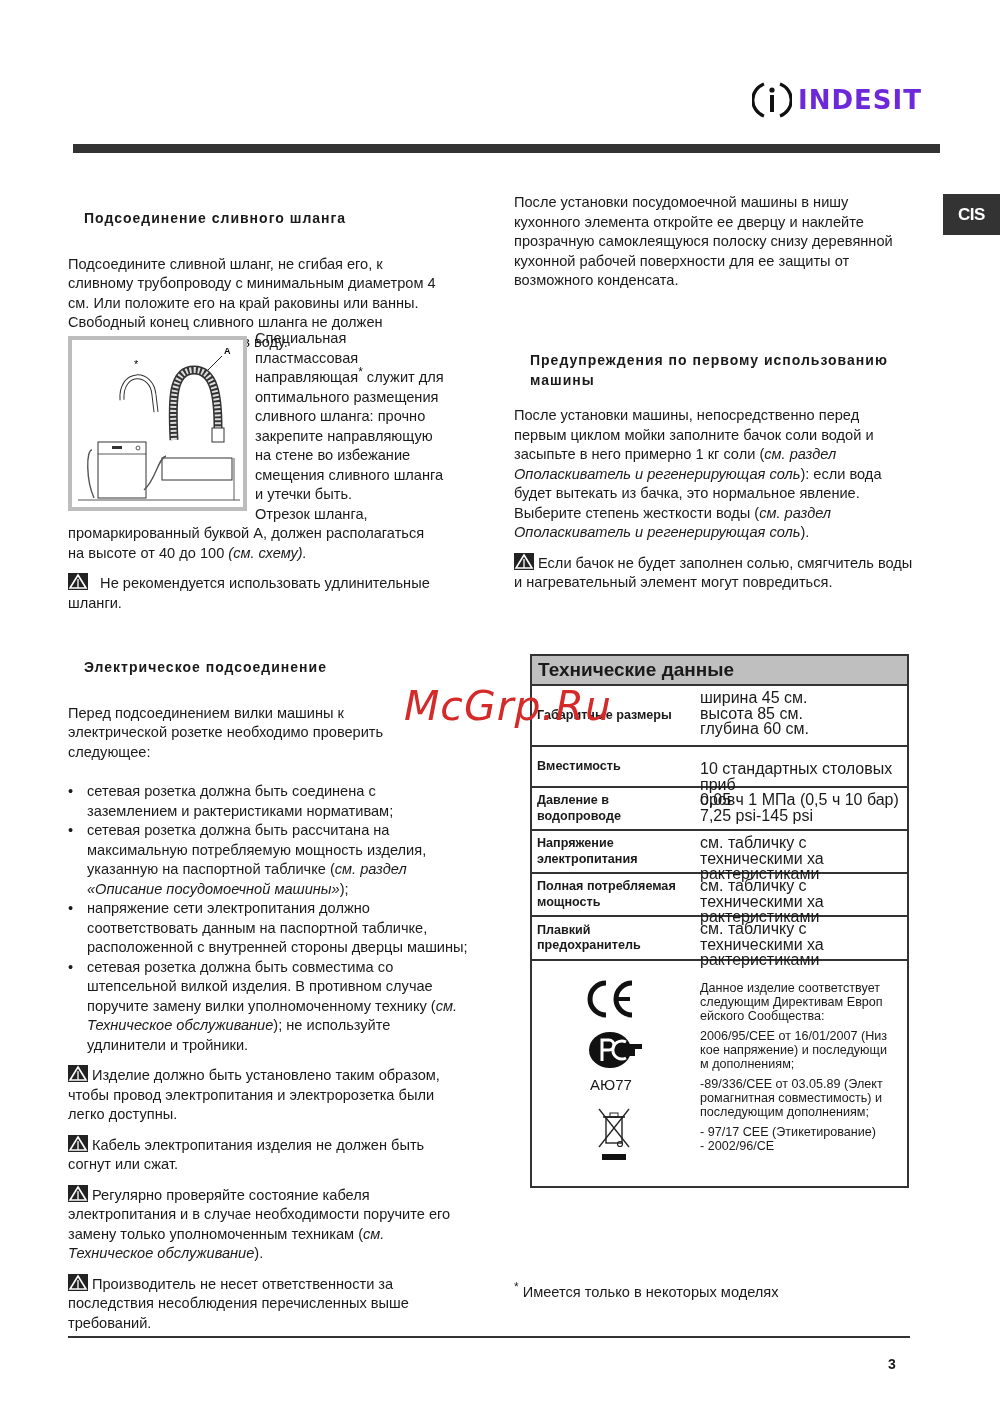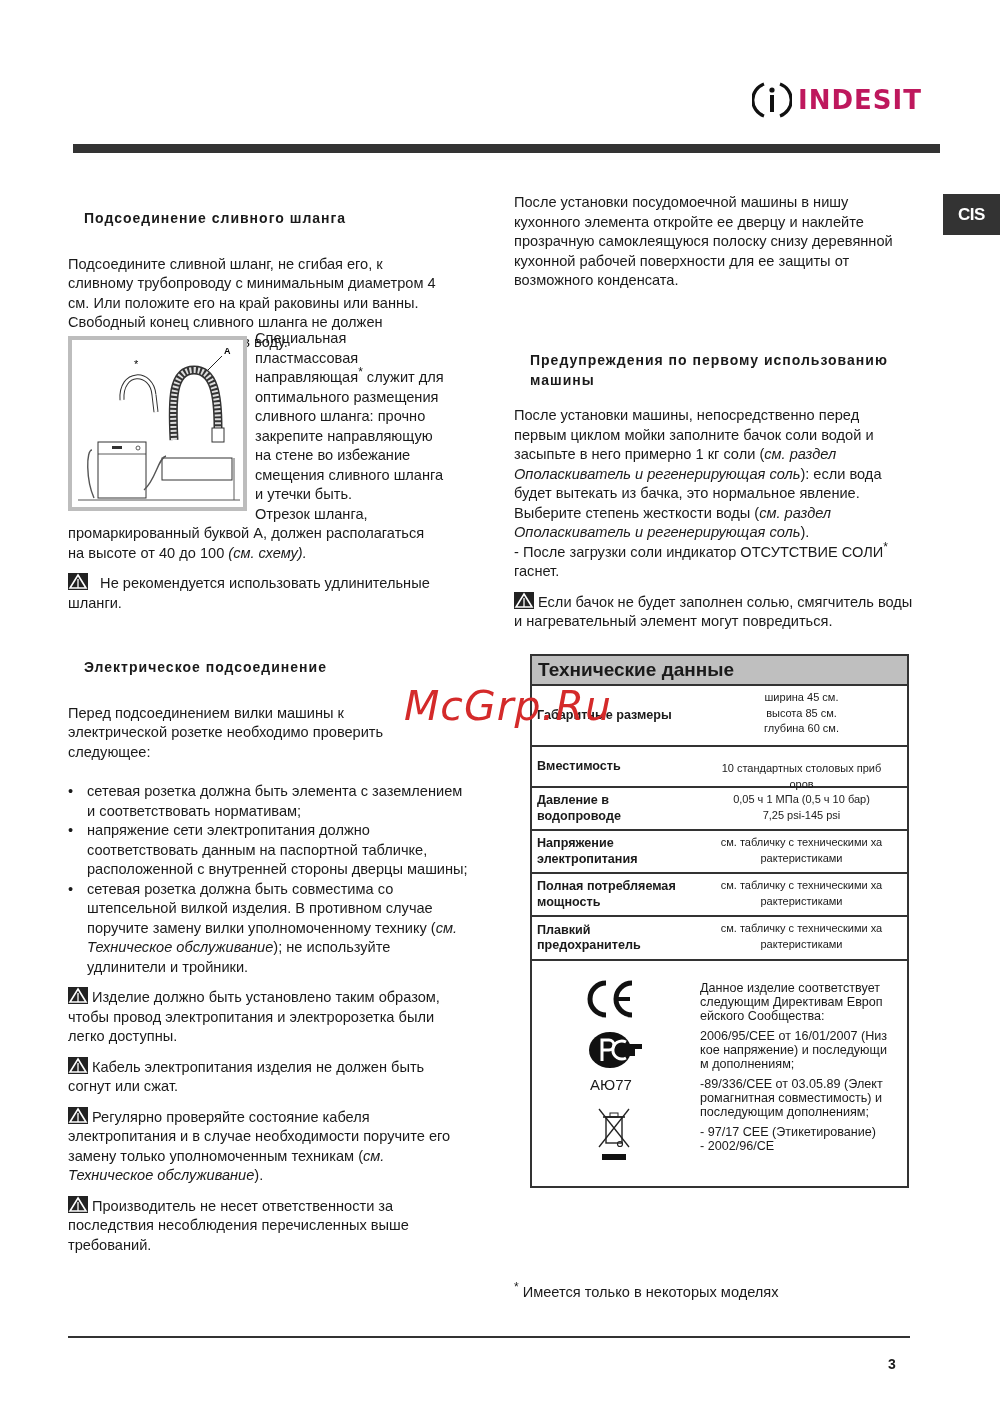--- a/index.html
+++ b/index.html
@@ -1,40 +1,40 @@
 <!DOCTYPE html>
 <html><head>
 <meta charset="utf-8">
 <style>
   html, body { margin: 0; padding: 0; background: #ffffff; }
   body { width: 1000px; height: 1415px; position: relative; overflow: hidden;
          font-family: "Liberation Sans", sans-serif; color: #1a1a1a; }
   .abs { position: absolute; }
   .logo { left: 752px; top: 78px; height: 44px; display: flex; align-items: center; }
-  .logo-word { font-family: "DejaVu Sans", sans-serif; font-weight: bold; font-size: 26px; letter-spacing: 1px; color: #be185d; margin-left: 6px; }
+  .logo-word { font-family: "DejaVu Sans", sans-serif; font-weight: bold; font-size: 26px; letter-spacing: 1px; color: #6d28d9; margin-left: 6px; }
   .top-rule { left: 73px; top: 144px; width: 867px; height: 9px; background: #333333; }
   .cis { left: 943px; top: 194px; width: 57px; height: 41px; background: #333333; color: #fff;
          font-weight: bold; font-size: 17px; display: flex; align-items: center; justify-content: center; letter-spacing: -0.5px; }
   .h { font-weight: bold; font-size: 14px; letter-spacing: 1px; line-height: 19.5px; margin: 16px; }
   .p { font-size: 14.6px; line-height: 19.5px; margin: 0; }
   .p i { font-style: italic; }
   sup { font-size: 12px; line-height: 0; }
   .col-left { left: 68px; width: 400px; }
   .col-right { left: 514px; width: 400px; }
   .warn { display: inline-block; width: 20px; height: 17px; vertical-align: -2px; margin-right: 4px; }
   .figure { left: 68px; top: 336px; width: 179px; height: 175px; border: 4px solid #bdbdbd; box-sizing: border-box; background: #fff; }
   ul.bul { list-style: none; margin: 0; padding: 0; }
   ul.bul li { position: relative; padding-left: 19px; font-size: 14.6px; line-height: 19.5px; }
   ul.bul li::before { content: "•"; position: absolute; left: 0; top: 0; }
   .tbl { left: 530px; top: 654px; width: 379px; border: 2px solid #333; box-sizing: border-box; background: #fff; }
   .tbl-head { background: #bfbfbf; border-bottom: 2px solid #333; height: 30px; box-sizing: border-box; padding-left: 6px;
               font-weight: bold; font-size: 19px; display: flex; align-items: center; }
   .tbl-row { display: flex; border-bottom: 2px solid #333; }
   .tbl-row .k { width: 162px; font-weight: bold; font-size: 12.6px; line-height: 15.5px; padding: 4px 0 4px 5px; box-sizing: border-box; display: flex; align-items: center; }
-  .tbl-row .v { flex: 1; font-size: 11px; line-height: 15.5px; padding: 4px 4px 4px 6px; box-sizing: border-box; text-align: center; }
+  .tbl-row .v { flex: 1; font-size: 16px; line-height: 15.5px; padding: 4px 4px 4px 6px; box-sizing: border-box; }
   .tbl-cert { display: flex; height: 225px; }
   .cert-icons { width: 162px; position: relative; }
   .cert-text { flex: 1; font-size: 12.6px; line-height: 14px; padding: 20px 4px 0 6px; box-sizing: border-box; }
   .cert-text p { margin: 0 0 6px 0; }
   .watermark { left: 404px; top: 682px; font-family: "DejaVu Sans", sans-serif; font-style: italic; font-size: 41px; color: #d42a2a; letter-spacing: 1px; }
   .bottom-rule { left: 68px; top: 1336px; width: 842px; height: 2px; background: #333; }
   .page-num { left: 888px; top: 1356px; font-weight: bold; font-size: 14px; }
 </style>
 </head>
 <body>
@@ -113,21 +113,22 @@
     &nbsp;<span>Не рекомендуется использовать удлинительные шланги.</span>
   </p>
 </div>
 
 <div class="abs col-left" style="top:642px;">
   <h2 class="h">Электрическое подсоединение</h2>
   <div style="height:10px"></div>
   <p class="p" style="width:335px">Перед подсоединением вилки машины к электрической розетке необходимо проверить следующее:</p>
   <div style="height:20px"></div>
   <ul class="bul">
-    <li><span>сетевая розетка должна быть элемента с заземлением и соответствовать нормативам;</span></li>
+    <li><span>сетевая розетка должна быть соединена с заземлением и рактеристиками нормативам;</span></li>
+    <li><span>сетевая розетка должна быть рассчитана на максимальную потребляемую мощность изделия, указанную на паспортной табличке (</span><i>см. раздел «Описание посудомоечной машины»</i><span>);</span></li>
     <li><span>напряжение сети электропитания должно соответствовать данным на паспортной табличке, расположенной с внутренней стороны дверцы машины;</span></li>
     <li><span>сетевая розетка должна быть совместима со штепсельной вилкой изделия. В противном случае поручите замену вилки уполномоченному технику (</span><i>см. Техническое обслуживание</i><span>); не используйте удлинители и тройники.</span></li>
   </ul>
   <div style="height:10px"></div>
   <p class="p">
     <svg class="warn" viewBox="0 0 20 17">
         <rect width="20" height="17" fill="#222"></rect>
         <polygon points="10,2 18,15 2,15" fill="none" stroke="#fff" stroke-width="1.6"></polygon>
         <line x1="10" y1="6" x2="10" y2="15" stroke="#fff" stroke-width="1.3"></line>
       </svg><span>Изделие должно быть установлено таким образом, чтобы провод электропитания и электророзетка были легко доступны.</span>
@@ -158,21 +159,20 @@
   </p>
 </div>
 
 <div class="abs col-right" style="top:193px;">
   <p class="p">После установки посудомоечной машины в нишу кухонного элемента откройте ее дверцу и наклейте прозрачную самоклеящуюся полоску снизу деревянной кухонной рабочей поверхности для ее защиты от возможного конденсата.</p>
 </div>
 
 <div class="abs col-right" style="top:335px;">
   <h2 class="h">Предупреждения по первому использованию машины</h2>
   <p class="p"><span>После установки машины, непосредственно перед первым циклом мойки заполните бачок соли водой и засыпьте в него примерно 1 кг соли (</span><i>см. раздел Ополаскиватель и регенерирующая соль</i><span>): если вода будет вытекать из бачка, это нормальное явление. Выберите степень жесткости воды (</span><i>см. раздел Ополаскиватель и регенерирующая соль</i><span>).</span></p>
-  <p class="p"><span>- После загрузки соли индикатор ОТСУТСТВИЕ СОЛИ</span><sup>*</sup><span> гаснет.</span></p>
   <div style="height:10px"></div>
   <p class="p">
     <svg class="warn" viewBox="0 0 20 17">
         <rect width="20" height="17" fill="#222"></rect>
         <polygon points="10,2 18,15 2,15" fill="none" stroke="#fff" stroke-width="1.6"></polygon>
         <line x1="10" y1="6" x2="10" y2="15" stroke="#fff" stroke-width="1.3"></line>
       </svg><span>Если бачок не будет заполнен солью, смягчитель воды и нагревательный элемент могут повредиться.</span>
   </p>
 </div>
 

